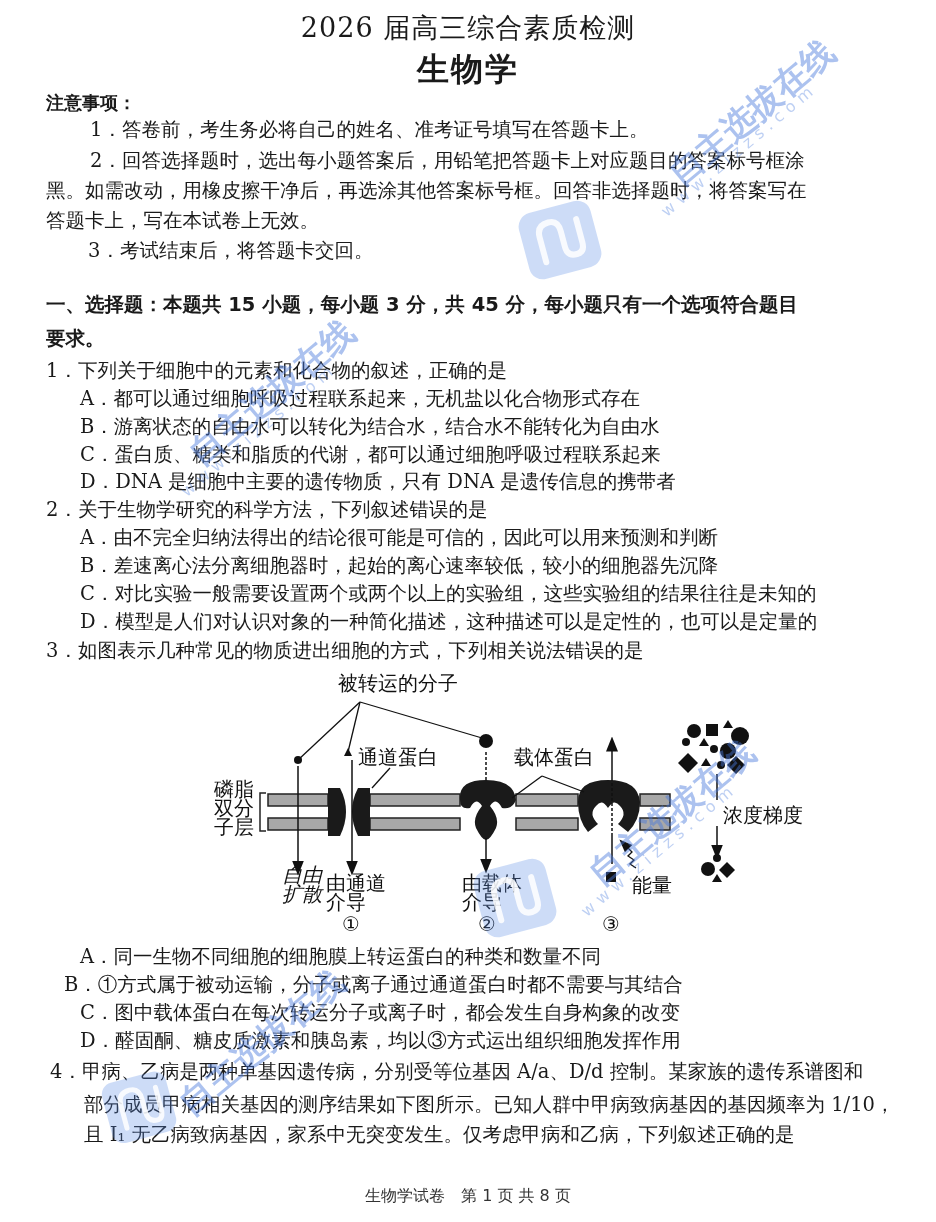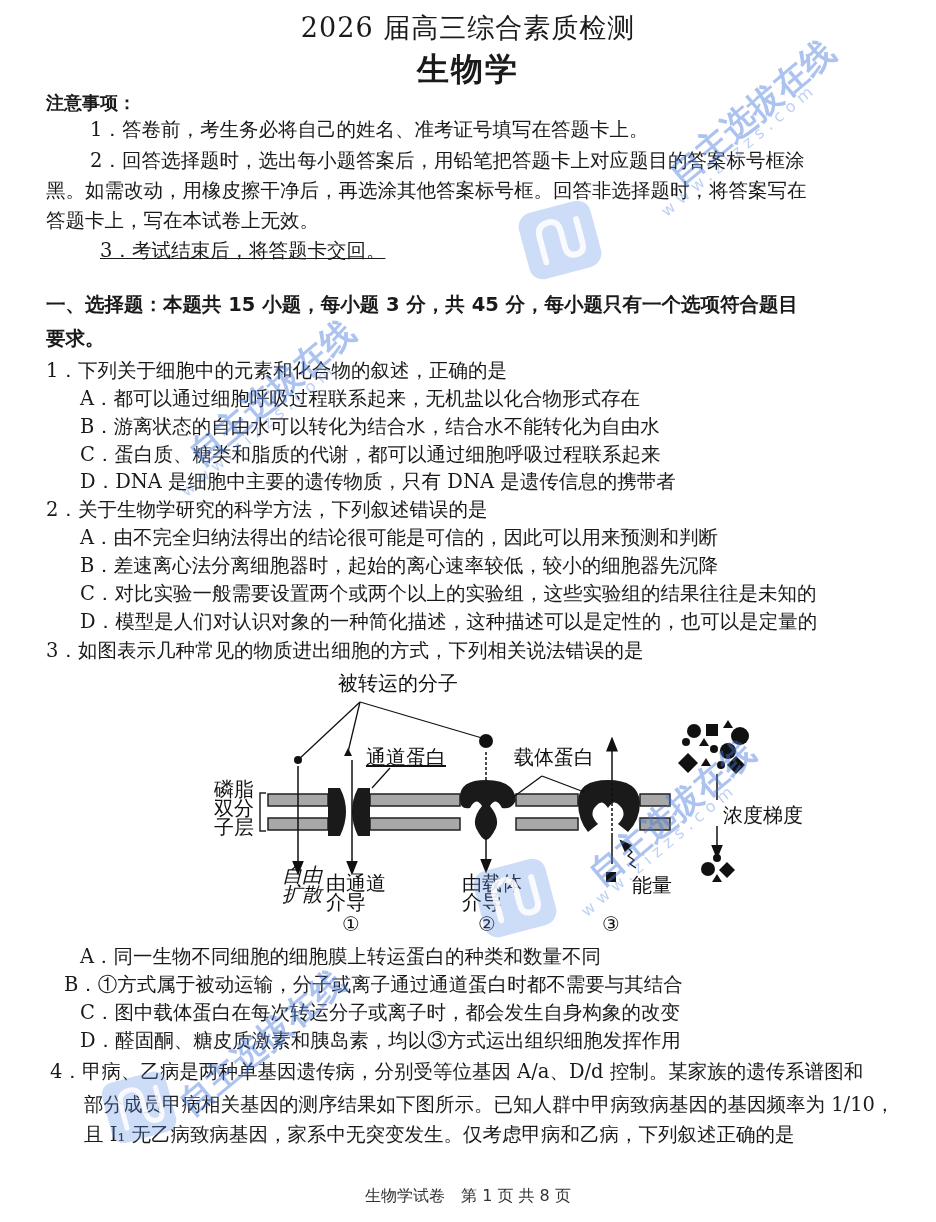--- a/index.html
+++ b/index.html
@@ -25,21 +25,21 @@
 <body>
 
 <div class="abs title1">2026 届高三综合素质检测</div>
 <div class="abs title2">生物学</div>
 
 <div class="abs notes-head">注意事项：</div>
 <div class="abs line" style="top:115px;left:90px;">1．答卷前，考生务必将自己的姓名、准考证号填写在答题卡上。</div>
 <div class="abs line" style="top:146px;left:90px;">2．回答选择题时，选出每小题答案后，用铅笔把答题卡上对应题目的答案标号框涂</div>
 <div class="abs line" style="top:176px;left:46px;">黑。如需改动，用橡皮擦干净后，再选涂其他答案标号框。回答非选择题时，将答案写在</div>
 <div class="abs line" style="top:206px;left:46px;">答题卡上，写在本试卷上无效。</div>
-<div class="abs line" style="top:236px;left:100px;text-decoration:underline;">3．考试结束后，将答题卡交回。</div>
+<div class="abs line" style="top:236px;left:88px;">3．考试结束后，将答题卡交回。</div>
 
 <div class="abs section" style="top:291px;left:46px;">一、选择题：本题共 15 小题，每小题 3 分，共 45 分，每小题只有一个选项符合题目</div>
 <div class="abs section" style="top:325px;left:46px;">要求。</div>
 
 <div class="abs line" style="top:356px;left:46px;">1．下列关于细胞中的元素和化合物的叙述，正确的是</div>
 <div class="abs line" style="top:384px;left:80px;">A．都可以通过细胞呼吸过程联系起来，无机盐以化合物形式存在</div>
 <div class="abs line" style="top:412px;left:80px;">B．游离状态的自由水可以转化为结合水，结合水不能转化为自由水</div>
 <div class="abs line" style="top:440px;left:80px;text-align:center;">C．蛋白质、糖类和脂质的代谢，都可以通过细胞呼吸过程联系起来</div>
 <div class="abs line" style="top:467px;left:80px;">D．DNA 是细胞中主要的遗传物质，只有 DNA 是遗传信息的携带者</div>
 
@@ -120,21 +120,21 @@
     <line x1="517" y1="106" x2="517" y2="132" stroke="#111" stroke-width="1.5"></line>
     <line x1="517" y1="158" x2="517" y2="184" stroke="#111" stroke-width="1.5" marker-end="url(#arr)"></line>
     <g fill="#111">
       <circle cx="517" cy="190" r="4"></circle>
       <circle cx="508" cy="201" r="7"></circle>
       <polygon points="527,194 535,202 527,210 519,202"></polygon>
       <polygon points="517,206 522,214 512,214"></polygon>
     </g>
   </svg>
   <div class="fig-label" style="left:138px;top:2px;">被转运的分子</div>
-  <div class="fig-label" style="left:166px;top:76px;text-decoration:underline;">通道蛋白</div>
+  <div class="fig-label" style="left:158px;top:76px;">通道蛋白</div>
   <div class="fig-label" style="left:314px;top:76px;">载体蛋白</div>
   <div class="fig-label" style="left:14px;top:112px;line-height:19px;">
     <div>磷脂</div>
     <div>双分</div>
     <div>子层</div>
   </div>
   <div class="fig-label" style="left:82px;top:198px;line-height:19px;font-style:italic;">
     <div>自由</div>
     <div>扩散</div>
   </div>

